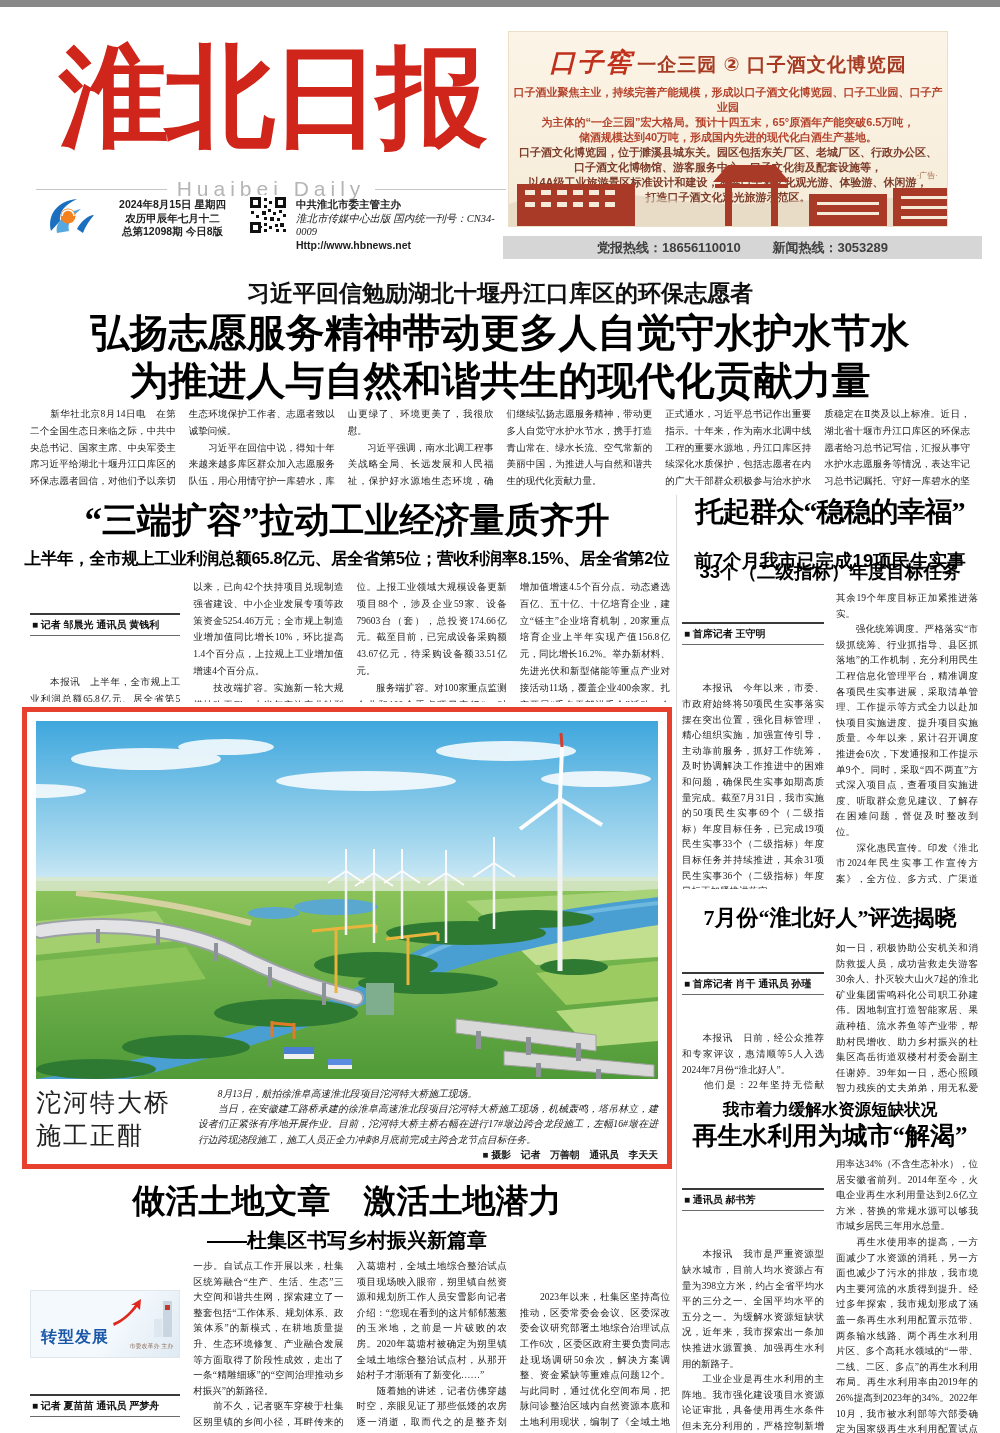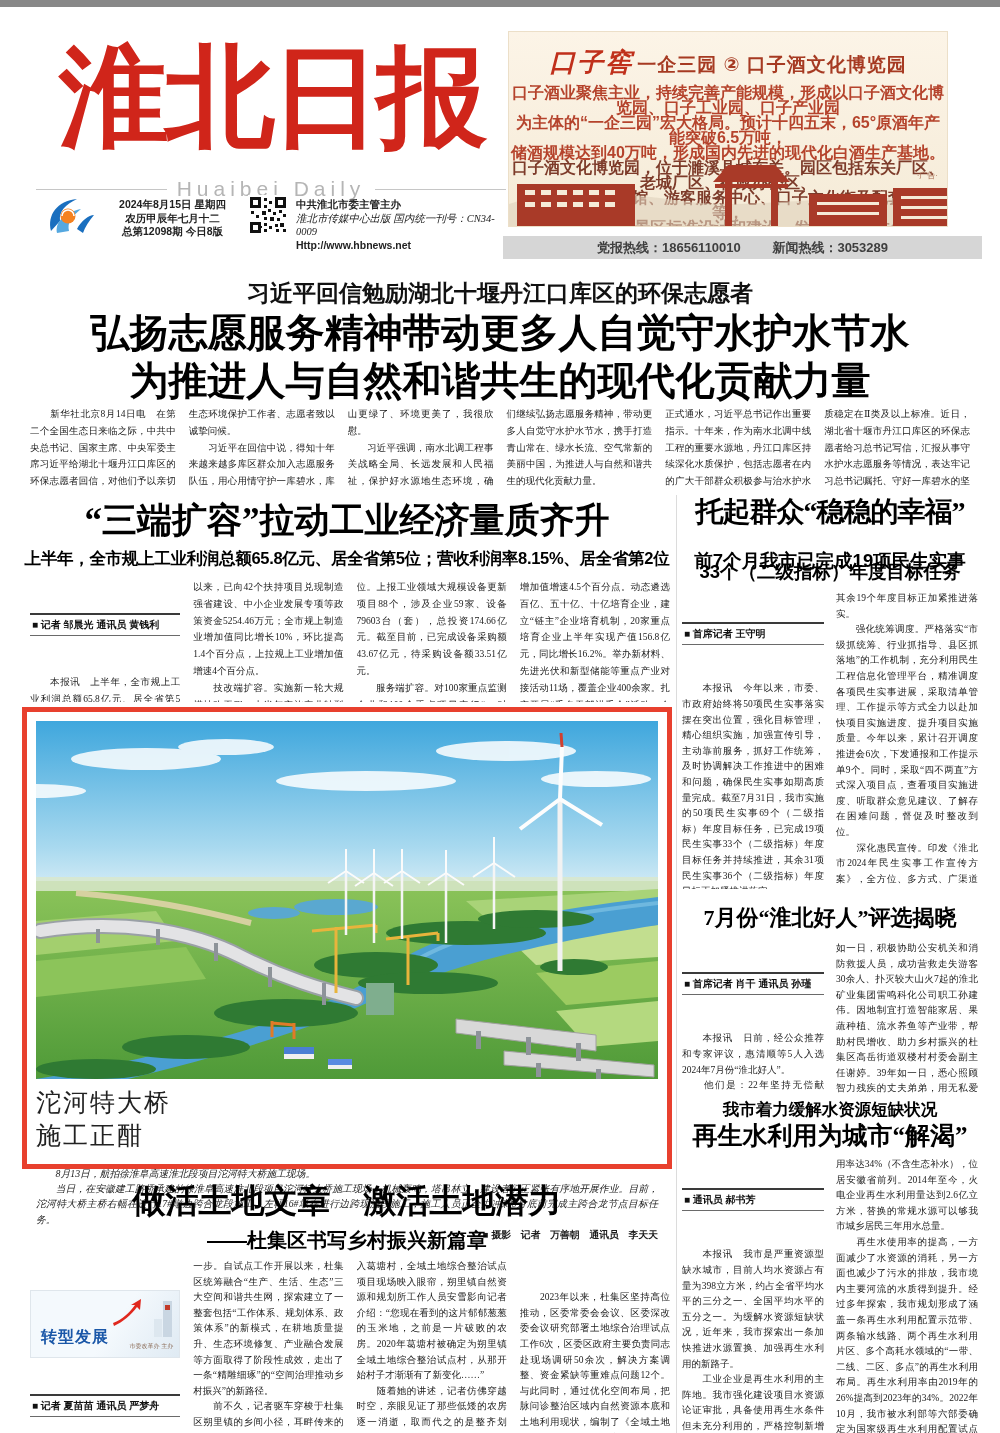--- a/index.html
+++ b/index.html
@@ -29,21 +29,21 @@
   .pub-block .b{ font-weight:bold; }
   .pub-block .k{ font-family:var(--serif); font-style:italic; font-size:10.5px; }
 
   
   .ad-box{ position:absolute; left:508px; top:24px; width:440px; height:196px;
     background:linear-gradient(#fcf4e7,#f5ebd7); border:1px solid #ecdfc8; overflow:hidden; }
   .ad-title{ margin-top:13px; text-align:center; white-space:nowrap; }
   .ad-brand{ font-family:var(--serif); font-style:italic; font-weight:900; font-size:26px; color:#c0301b; letter-spacing:2px; }
   .ad-title-rest{ font-family:var(--sans); font-weight:900; font-size:19px; color:#a63a22; letter-spacing:1px; }
   .ad-lines{ margin-top:5px; text-align:center; font-family:var(--sans); font-weight:bold; }
-  .ad-line{ font-size:16px; line-height:15px; color:#b5432c; }
+  .ad-line{ font-size:11px; line-height:15px; color:#b5432c; }
   .ad-line.dk{ color:#7d3b2a; }
   .ad-note{ position:absolute; right:9px; top:138px; font-size:8px; color:#a56a50; }
   .ad-build{ position:absolute; left:0; bottom:0; width:474px; height:62px; }
 
   
   .bar-left{ position:absolute; left:22px; top:229px; width:473px; height:23px; background:#9b9b9b;
     color:#fff; font-family:var(--sans); font-size:9px; line-height:23px; padding-left:10px; }
   .bar-right{ position:absolute; left:503px; top:229px; width:479px; height:23px; background:#d6d6d6;
     color:#3f3f3f; font-family:var(--sans); font-weight:bold; font-size:13px; line-height:23px; text-align:center; }
   .bar-right span{ margin:0 14px; }
@@ -57,21 +57,21 @@
   .col{ flex:1; font-family:var(--serif); font-size:9.5px; line-height:16.8px; color:#1a1a1a;
     text-align:justify; white-space:pre-wrap; overflow:hidden; }
   .col-tight{ line-height:15.6px; }
   .byline{ font-family:var(--sans); font-weight:bold; font-size:10px; line-height:12px; color:#111;
     border-top:2px solid #3a3a3a; border-bottom:1px solid #6a6a6a; padding:4px 0 4px 2px; margin-bottom:5px; white-space:nowrap; }
 
   
   .photo-frame{ position:absolute; left:22px; top:700px; width:650px; height:462px;
     border:5px solid #e8402e; background:#fff; padding:9px; }
   .photo-svg{ width:622px; height:358px; display:block; }
-  .caption-row{ display:flex; gap:14px; margin-top:7px;flex-direction:column; }
+  .caption-row{ display:flex; gap:14px; margin-top:7px; }
   .caption-title{ width:148px; font-family:var(--serif); font-size:25px; line-height:33px; color:#222; letter-spacing:2px; }
   .caption-body{ flex:1; }
   .caption-text{ font-family:var(--serif); font-style:italic; font-size:9.8px; line-height:15.2px;
     text-align:justify; white-space:pre-wrap; color:#222; }
   .caption-credit{ font-family:var(--sans); font-weight:bold; font-size:9.8px; text-align:right; margin-top:2px; }
 
   
   .promo{ position:relative; height:68px; margin-bottom:5px; border:1px solid #dfe6ec;
     background:linear-gradient(125deg,#f4f9fd 55%,#dfeaf3); overflow:hidden; }
   .promo-l1{ font-family:var(--sans); font-weight:900; font-size:16px; color:#1a57a8; margin:7px 0 0 10px; letter-spacing:1px;}

